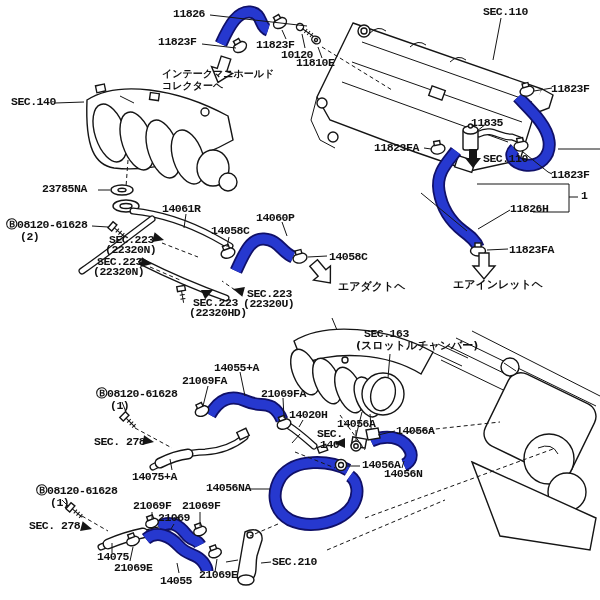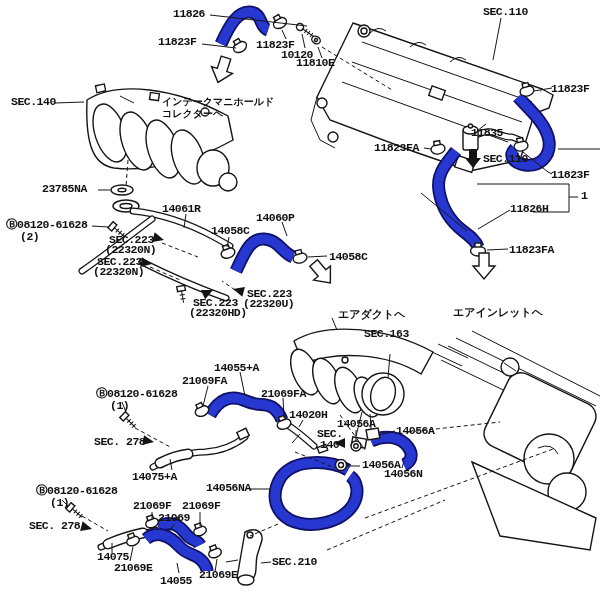--- a/index.html
+++ b/index.html
@@ -3,21 +3,21 @@
 <meta charset="utf-8">
 <style>
   html,body{margin:0;padding:0;background:#fff;}
   #stage{position:relative;width:600px;height:600px;background:#fff;overflow:hidden;
          font-family:"Liberation Sans",sans-serif;}
   #art{position:absolute;left:0;top:0;}
   .lbl{position:absolute;font-family:"Liberation Mono","DejaVu Sans Mono",monospace;
        font-weight:bold;font-size:11.5px;line-height:1.05;color:#111;white-space:pre;
        letter-spacing:-0.5px;}
   .jp{position:absolute;font-family:"DejaVu Sans","Liberation Sans",sans-serif;
-      font-weight:bold;font-size:10px;line-height:1.15;color:#111;white-space:pre;margin-top:28px;}
+      font-weight:bold;font-size:10px;line-height:1.15;color:#111;white-space:pre;}
   .jp-note{font-size:14px;letter-spacing:1px;}
   .jp-mid{font-size:11px;text-align:right;}
   svg .ln{stroke:#151515;stroke-width:1;fill:none;}
   svg .dash{stroke:#151515;stroke-width:1;fill:none;stroke-dasharray:4 3;}
   svg .art{stroke:#151515;stroke-width:1.4;fill:#fff;}
   svg .thin{stroke:#151515;stroke-width:1;fill:none;}
   svg .hoseA{stroke:#101068;stroke-width:13;fill:none;stroke-linecap:butt;stroke-linejoin:round;}
   svg .hoseB{stroke:#2638cf;stroke-width:9.5;fill:none;stroke-linecap:butt;stroke-linejoin:round;}
   svg .pipeA{stroke:#151515;stroke-width:7;fill:none;stroke-linecap:round;}
   svg .pipeB{stroke:#ffffff;stroke-width:4.5;fill:none;stroke-linecap:round;}
@@ -373,21 +373,21 @@
 
 <div class="lbl" style="left:173px;top:8px">11826</div>
 <div class="lbl" style="left:158px;top:36px">11823F</div>
 <div class="jp" style="left:162px;top:68px">インテークマニホールド</div>
 <div class="jp" style="left:162px;top:80px">コレクターヘ</div>
 <div class="lbl" style="left:256px;top:39px">11823F</div>
 <div class="lbl" style="left:281px;top:49px">10120</div>
 <div class="lbl" style="left:296px;top:57px">11810E</div>
 <div class="lbl" style="left:483px;top:6px">SEC.110</div>
 <div class="lbl" style="left:551px;top:83px">11823F</div>
-<div class="lbl" style="left:471px;top:127px">11835</div>
+<div class="lbl" style="left:471px;top:117px">11835</div>
 <div class="lbl" style="left:374px;top:142px">11823FA</div>
 <div class="lbl" style="left:483px;top:153px">SEC.110</div>
 <div class="lbl" style="left:551px;top:169px">11823F</div>
 <div class="lbl" style="left:510px;top:203px">11826H</div>
 <div class="lbl" style="left:581px;top:190px">1</div>
 <div class="lbl" style="left:11px;top:96px">SEC.140</div>
 <div class="lbl" style="left:42px;top:183px">23785NA</div>
 <div class="lbl" style="left:162px;top:203px">14061R</div>
 <div class="lbl" style="left:6px;top:219px">Ⓑ08120-61628</div>
 <div class="lbl" style="left:20px;top:231px">(2)</div>
@@ -399,20 +399,21 @@
 <div class="lbl" style="left:256px;top:212px">14060P</div>
 <div class="lbl" style="left:329px;top:251px">14058C</div>
 <div class="lbl" style="left:247px;top:288px">SEC.223</div>
 <div class="lbl" style="left:243px;top:298px">(22320U)</div>
 <div class="lbl" style="left:193px;top:297px">SEC.223</div>
 <div class="lbl" style="left:189px;top:307px">(22320HD)</div>
 <div class="jp jp-mid" style="left:338px;top:281px">エアダクトヘ</div>
 <div class="lbl" style="left:509px;top:244px">11823FA</div>
 <div class="jp jp-mid" style="left:453px;top:279px">エアインレットヘ</div>
 <div class="lbl" style="left:364px;top:328px">SEC.163</div>
+<div class="jp jp-mid" style="left:356px;top:340px">(スロットルチャンバー)</div>
 <div class="lbl" style="left:214px;top:362px">14055+A</div>
 <div class="lbl" style="left:182px;top:375px">21069FA</div>
 <div class="lbl" style="left:261px;top:388px">21069FA</div>
 <div class="lbl" style="left:96px;top:388px">Ⓑ08120-61628</div>
 <div class="lbl" style="left:110px;top:400px">(1)</div>
 <div class="lbl" style="left:94px;top:436px">SEC. 278</div>
 <div class="lbl" style="left:132px;top:471px">14075+A</div>
 <div class="lbl" style="left:289px;top:409px">14020H</div>
 <div class="lbl" style="left:337px;top:418px">14056A</div>
 <div class="lbl" style="left:396px;top:425px">14056A</div>

